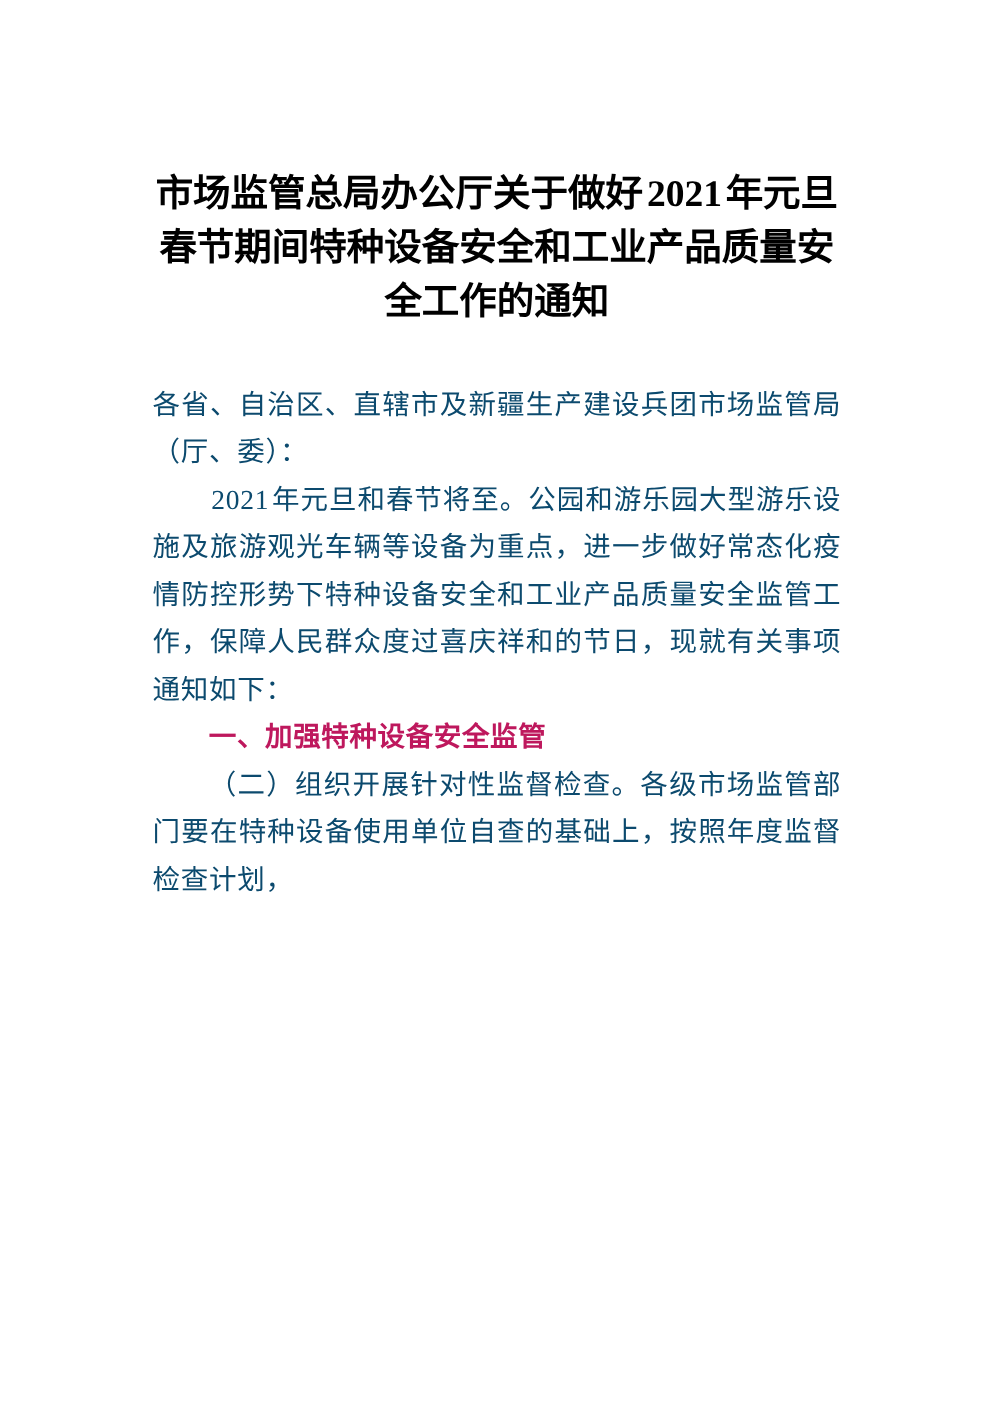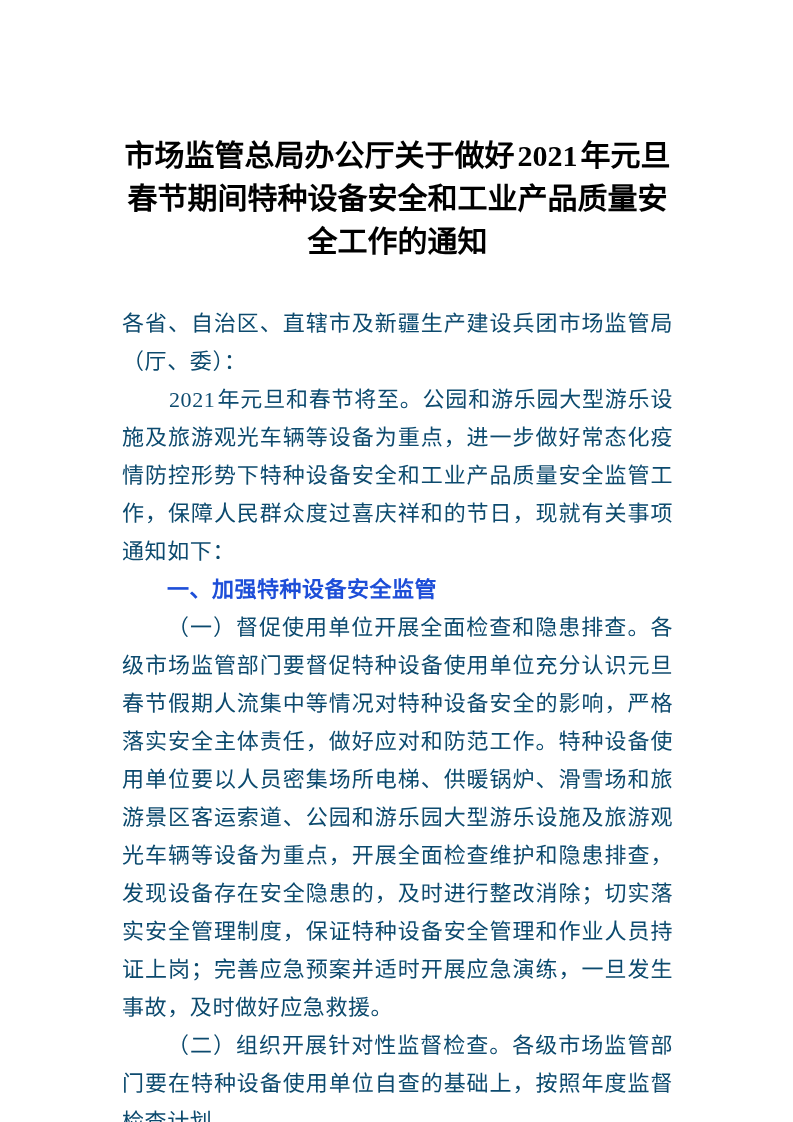--- a/index.html
+++ b/index.html
@@ -62,21 +62,21 @@
     text-indent: 45px;
   }
 
   .section-heading {
     margin: 0;
     padding: 0;
     font-family: "Liberation Sans", "DejaVu Sans", sans-serif;
     font-weight: bold;
     font-size: 22px;
     line-height: 38px;
-    color: #1d4ed8;
+    color: #be185d;
     text-indent: 45px;
     letter-spacing: 0.5px;
   }
 
   .num {
     font-family: "Liberation Serif", "DejaVu Serif", serif;
   }
 
   .doc-title .num {
     font-weight: bold;
@@ -98,18 +98,17 @@
     <h1 class="doc-title"><span>市场监管总局办公厅关于做好</span><span class="num">2021</span><span>年元旦春节期间特种设备安全和工业产品质量安全工作的通知</span></h1>
 
     <div class="title-spacer-bottom"></div>
 
     <p class="para addressee">各省、自治区、直辖市及新疆生产建设兵团市场监管局（厅、委）：</p>
 
     <p class="para indent2"><span class="num">2021</span><span>年元旦和春节将至。公园和游乐园大型游乐设施及旅游观光车辆等设备为重点，进一步做好常态化疫情防控形势下特种设备安全和工业产品质量安全监管工作，保障人民群众度过喜庆祥和的节日，现就有关事项通知如下：</span></p>
 
     <p class="section-heading">一、加强特种设备安全监管</p>
 
-    <p class="para indent2">（一）督促使用单位开展全面检查和隐患排查。各级市场监管部门要督促特种设备使用单位充分认识元旦春节假期人流集中等情况对特种设备安全的影响，严格落实安全主体责任，做好应对和防范工作。特种设备使用单位要以人员密集场所电梯、供暖锅炉、滑雪场和旅游景区客运索道、公园和游乐园大型游乐设施及旅游观光车辆等设备为重点，开展全面检查维护和隐患排查，发现设备存在安全隐患的，及时进行整改消除；切实落实安全管理制度，保证特种设备安全管理和作业人员持证上岗；完善应急预案并适时开展应急演练，一旦发生事故，及时做好应急救援。</p>
 
     <p class="para indent2">（二）组织开展针对性监督检查。各级市场监管部门要在特种设备使用单位自查的基础上，按照年度监督检查计划，</p>
 
   </div>
 </div>
 
 </body></html>

